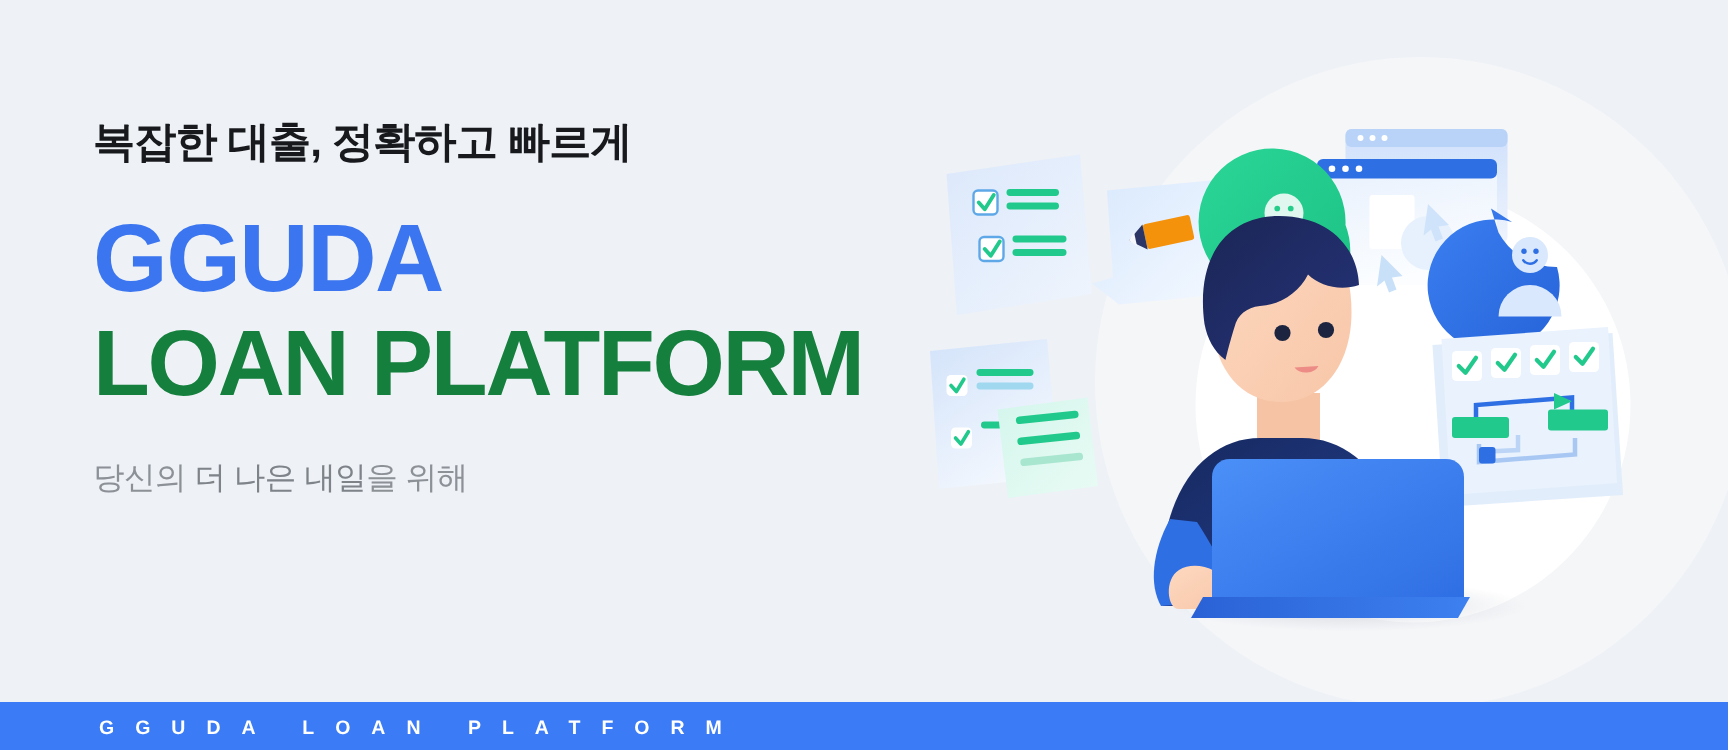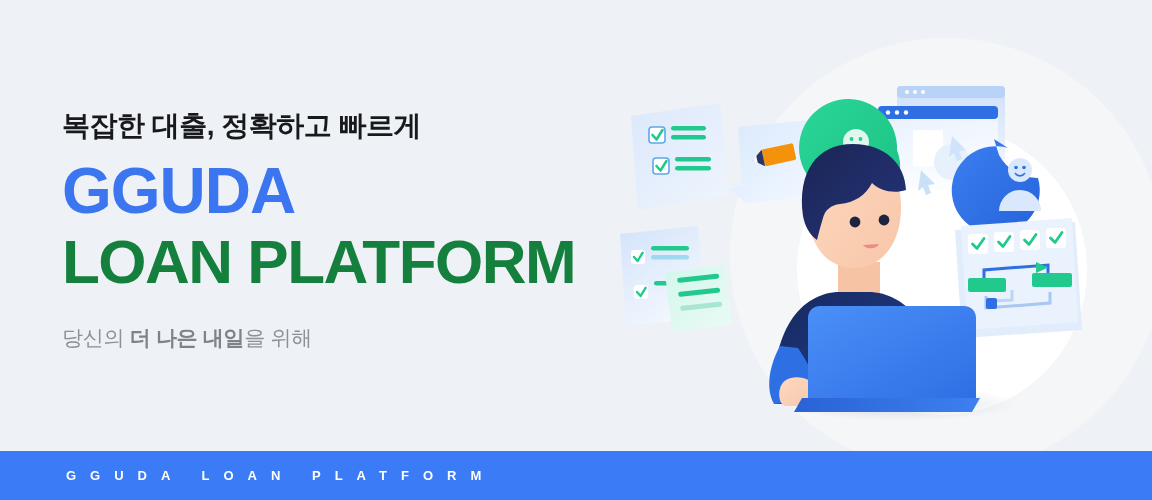--- a/index.html
+++ b/index.html
@@ -14,33 +14,33 @@
   
   .banner {
     position:absolute; inset:0;
     background:#eef1f6;
     overflow:hidden;
   }
 
   
   .copy {
     position:absolute;
-    left:62px; top:108px;
+    left:62px; top:77px;
     width:560px;
   }
   .kicker {
     font-size:28px;
     font-weight:bold;
     color:#17191c;
     letter-spacing:-0.5px;
     line-height:1.25;
     white-space:nowrap;
   }
   .brand {
-    margin-top:16px;
+    margin-top:28px;
     font-size:64px;
     font-weight:bold;
     color:#3b76f0;
     letter-spacing:-1px;
     line-height:1.02;
     white-space:nowrap;
   }
   .product {
     margin-top:6px;
     font-size:62px;
@@ -50,27 +50,27 @@
     line-height:1.02;
     white-space:nowrap;
   }
   .tagline {
     margin-top:28px;
     font-size:21px;
     color:#8c9197;
     line-height:1.55;
     letter-spacing:-0.3px;
   }
-  .tagline .strong { font-weight:bold; color:#7e838a;margin-top:28px; }
+  .tagline .strong { font-weight:normal; color:#7e838a;margin-top:28px; }
 
   
   .ticker {
     position:absolute;
     left:0; right:0; bottom:0;
-    height:49px;
+    height:32px;
     background:#3b7cf6;
     display:flex;
     align-items:center;
   }
   .ticker-text {
     margin-left:66px;
     color:#ffffff;
     font-size:13px;
     font-weight:bold;
     letter-spacing:14px;

